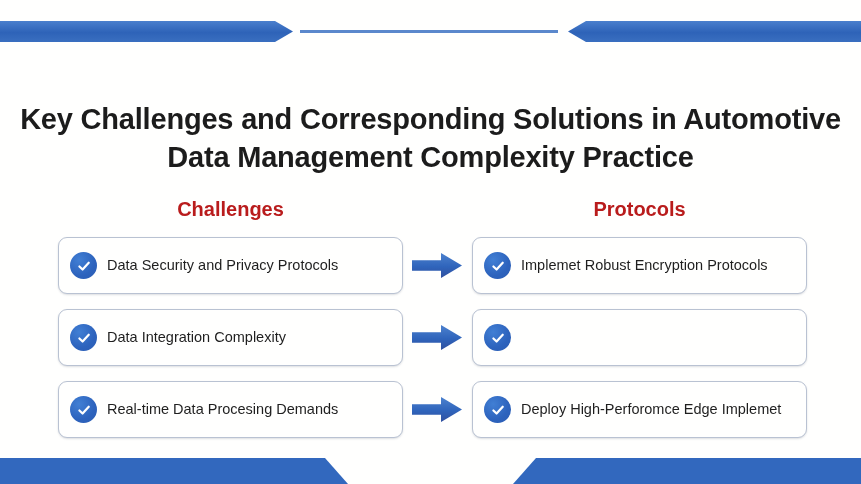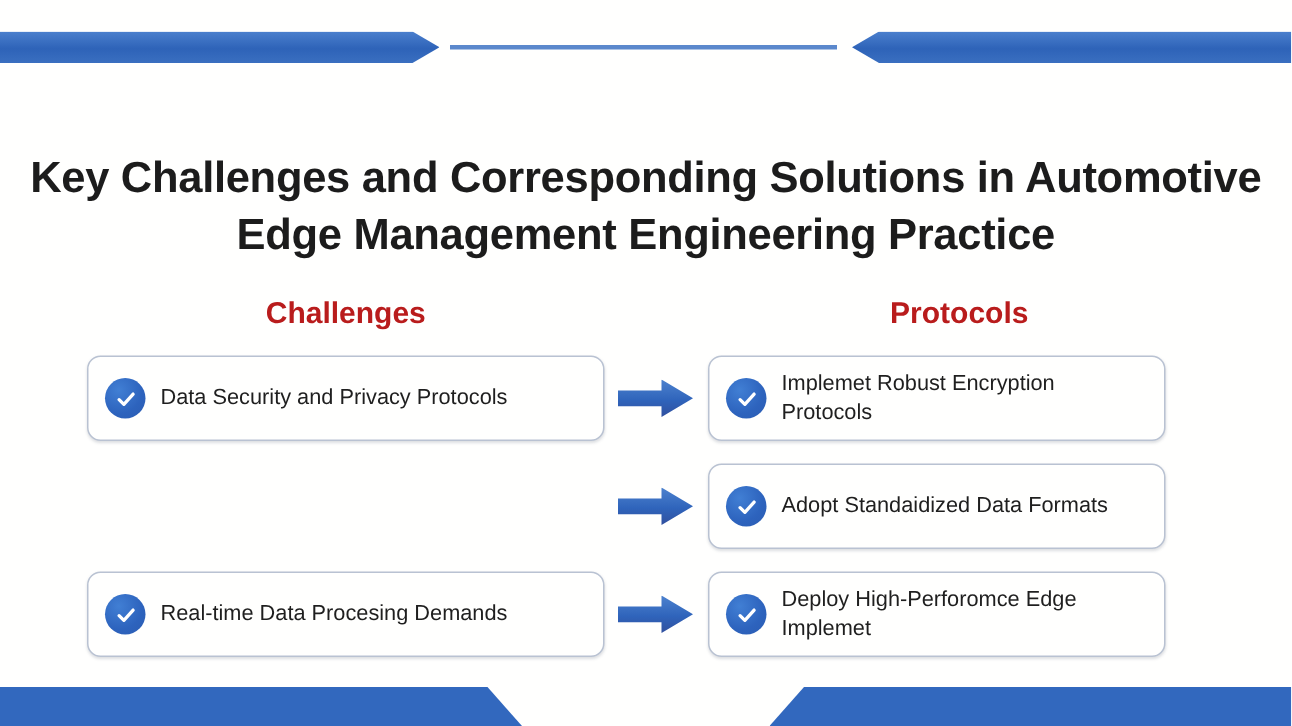--- a/index.html
+++ b/index.html
@@ -132,21 +132,21 @@
     box-sizing: border-box;
     background: #fffffe;
     border: 1.2px solid #b9c2d2;
     border-radius: 9px;
     box-shadow: 0 1px 2px rgba(60, 72, 95, 0.18);
     display: flex;
     align-items: center;
     padding: 0 10px 0 11px;
   }
   .card.left  { left: 58px;  width: 345px; }
-  .card.right { left: 472px; width: 305px; }
+  .card.right { left: 472px; width: 335px; }
 
   .check-badge {
     flex: 0 0 auto;
     width: 27px;
     height: 27px;
     border-radius: 50%;
     background: radial-gradient(circle at 34% 30%, #417fd4 0%, #2d63bd 60%, #2b5cb2 100%);
     margin-right: 10px;
     position: relative;
   }
@@ -189,21 +189,21 @@
 <div id="slide">
 
   <div class="top-deco">
     <div class="deco-left-bar"></div>
     <div class="deco-center-line"></div>
     <div class="deco-right-bar"></div>
   </div>
 
   <div class="title">
     <span class="title-line">Key Challenges and Corresponding Solutions in Automotive</span>
-    <span class="title-line">Edge Management Engineering Practice</span>
+    <span class="title-line">Data Management Complexity Practice</span>
   </div>
 
   <div class="col-head left">Challenges</div>
   <div class="col-head right">Protocols</div>
 
   <div class="rows">
 
     <div class="row">
       <div class="card left">
         <span class="check-badge">
@@ -222,32 +222,39 @@
         <span class="check-badge">
           <svg width="17" height="17" viewBox="0 0 24 24" aria-hidden="true">
             <path d="M5.5 12.6 L10 17 L18.7 7.4" fill="none" stroke="#ffffff" stroke-width="3.1" stroke-linecap="round" stroke-linejoin="round"></path>
           </svg>
         </span>
         <span class="card-label">Implemet Robust Encryption Protocols</span>
       </div>
     </div>
 
     <div class="row">
+      <div class="card left">
+        <span class="check-badge">
+          <svg width="17" height="17" viewBox="0 0 24 24" aria-hidden="true">
+            <path d="M5.5 12.6 L10 17 L18.7 7.4" fill="none" stroke="#ffffff" stroke-width="3.1" stroke-linecap="round" stroke-linejoin="round"></path>
+          </svg>
+        </span>
+        <span class="card-label">Data Integration Complexity</span>
+      </div>
 
       <div class="arrow">
         <div class="arrow-shape"></div>
       </div>
 
       <div class="card right">
         <span class="check-badge">
           <svg width="17" height="17" viewBox="0 0 24 24" aria-hidden="true">
             <path d="M5.5 12.6 L10 17 L18.7 7.4" fill="none" stroke="#ffffff" stroke-width="3.1" stroke-linecap="round" stroke-linejoin="round"></path>
           </svg>
         </span>
-        <span class="card-label">Adopt Standaidized Data Formats</span>
       </div>
     </div>
 
     <div class="row">
       <div class="card left">
         <span class="check-badge">
           <svg width="17" height="17" viewBox="0 0 24 24" aria-hidden="true">
             <path d="M5.5 12.6 L10 17 L18.7 7.4" fill="none" stroke="#ffffff" stroke-width="3.1" stroke-linecap="round" stroke-linejoin="round"></path>
           </svg>
         </span>

